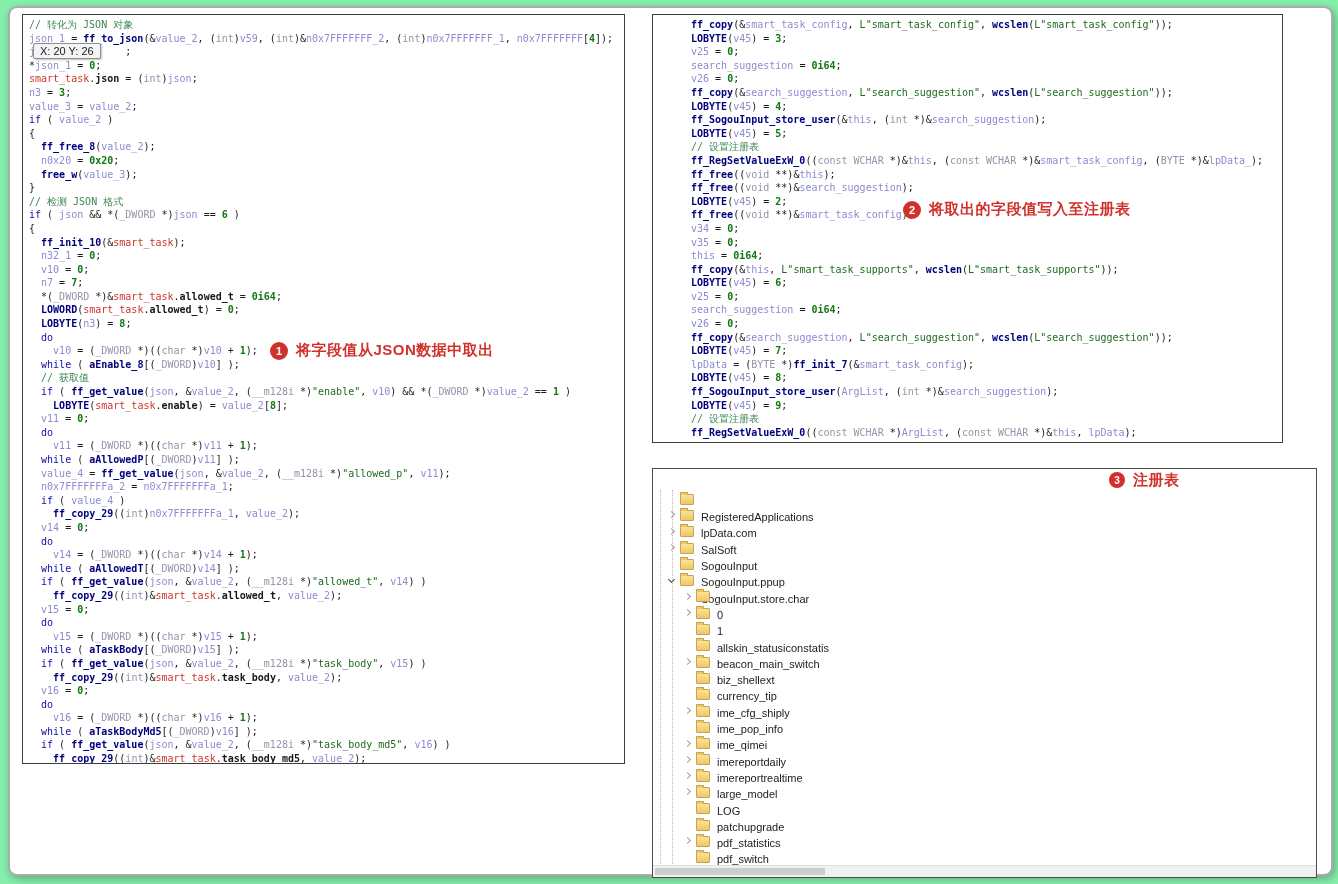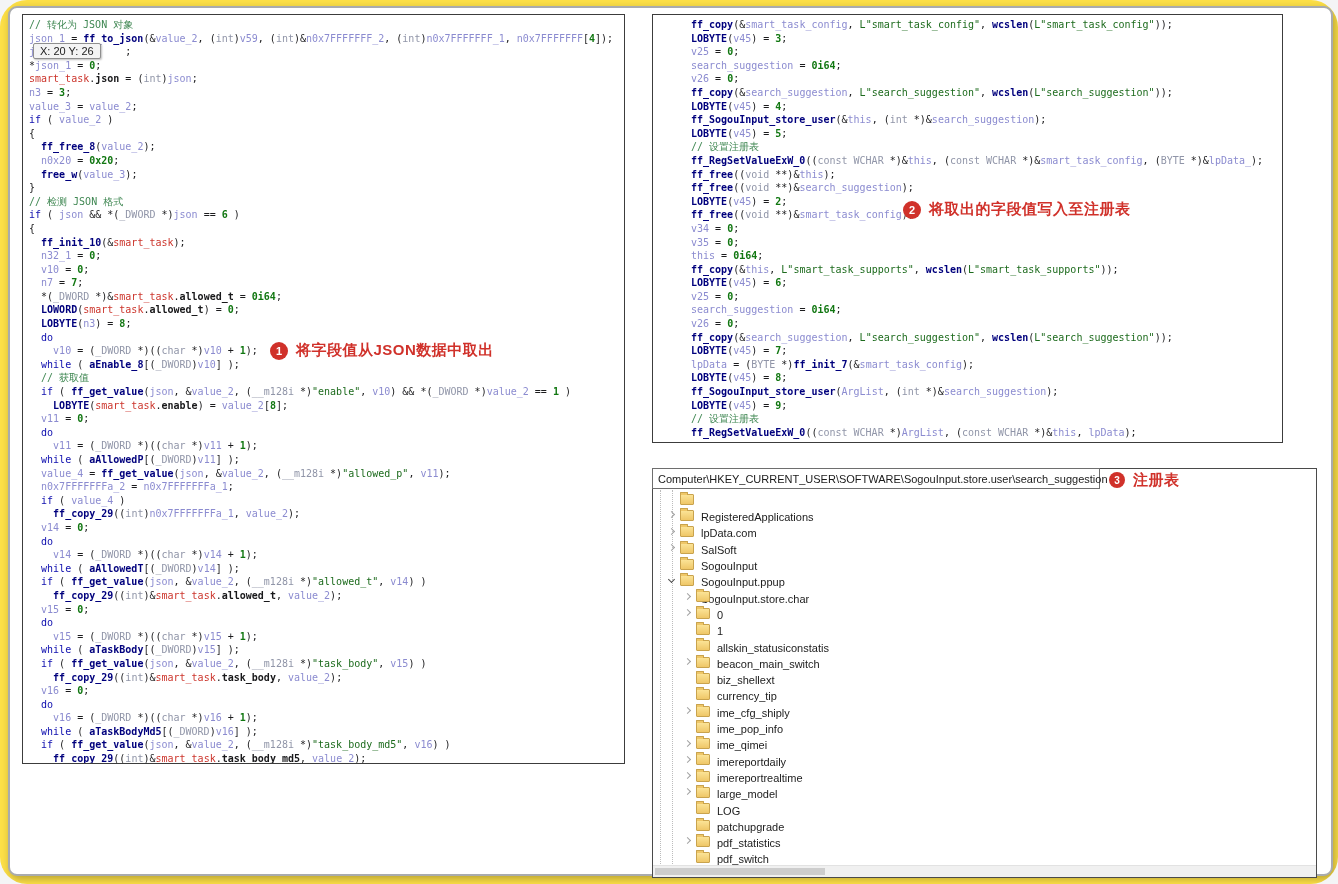--- a/index.html
+++ b/index.html
@@ -1,17 +1,17 @@
 <!DOCTYPE html>
 <html><head>
 <meta charset="utf-8">
 <style>
   html,body{margin:0;padding:0;background:#f4f5f6;}
-  #canvas{position:relative;width:1338px;height:884px;background:#fde047;overflow:hidden;
-          font-family:"Liberation Sans",sans-serif;border-radius:27px;}
+  #canvas{position:relative;width:1338px;height:884px;background:#86efac;overflow:hidden;
+          font-family:"Liberation Sans",sans-serif;}
   #card{position:absolute;left:8px;top:6px;width:1321px;height:866px;background:#ffffff;
         border:2px solid #a9abad;border-radius:9px;box-shadow:2px 3px 8px rgba(0,0,0,.28);}
 
   
   .codepanel{position:absolute;background:#ffffff;border:1px solid #3c3c3c;overflow:hidden;}
   #code-left{left:22px;top:14px;width:601px;height:748px;}
   #code-right{left:652px;top:14px;width:597px;height:427px;padding-left:32px;}
   .code{padding:3px 0 0 6px;font-family:"DejaVu Sans Mono","Liberation Mono",monospace;
         font-size:10px;line-height:13.6px;white-space:pre;}
   .cl{height:13.6px;}
@@ -93,21 +93,20 @@
   <div class="callout" style="left:270px;top:341px;">
     <span class="badge">1</span>
     <span class="ctext">将字段值从JSON数据中取出</span>
   </div>
   <div class="callout" style="left:903px;top:200px;">
     <span class="badge">2</span>
     <span class="ctext">将取出的字段值写入至注册表</span>
   </div>
 
   <div id="regwin">
-    <div id="addrbar">Computer\HKEY_CURRENT_USER\SOFTWARE\SogouInput.store.user\search_suggestion</div>
 
     <div id="callout3" class="callout">
       <span class="badge">3</span>
       <span class="ctext">注册表</span>
     </div>
 
     <div id="tree-pane">
       <div class="guide" style="left:7px;"></div>
       <div class="guide" style="left:19px;"></div>
       <div id="tree-rows">

